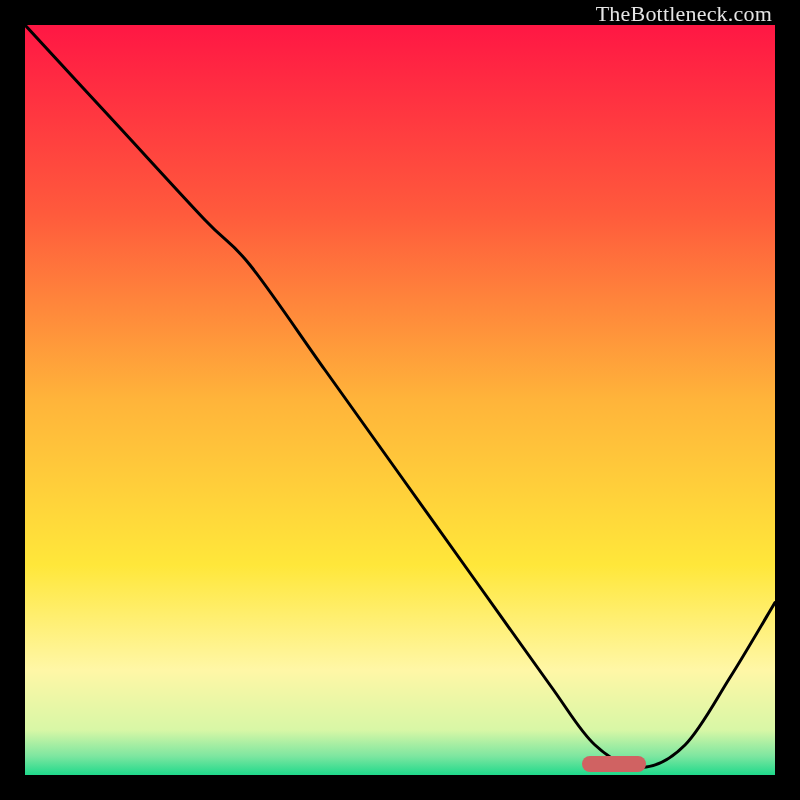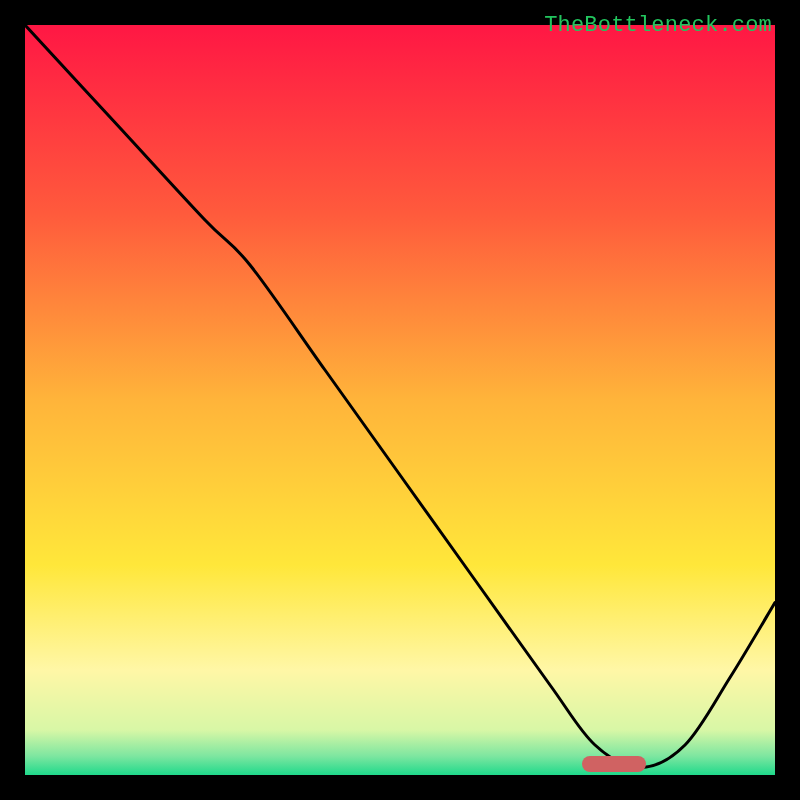--- a/index.html
+++ b/index.html
@@ -21,24 +21,24 @@
   .plot {
     position: absolute;
     left: 0;
     top: 0;
     width: 750px;
     height: 750px;
   }
   .watermark {
     position: absolute;
     right: 28px;
-    top: 13px;
-    font-family: Liberation Mono, monospace;
+    top: 1px;
+    font-family: Liberation Serif, serif;
     font-size: 22px;
-    color: #22c55e;
+    color: #e5e5e5;
     letter-spacing: 0.2px;
   }
   .marker {
     position: absolute;
     background: #d06262;
     border-radius: 8px;
   }
 </style>
 </head>
 <body>

